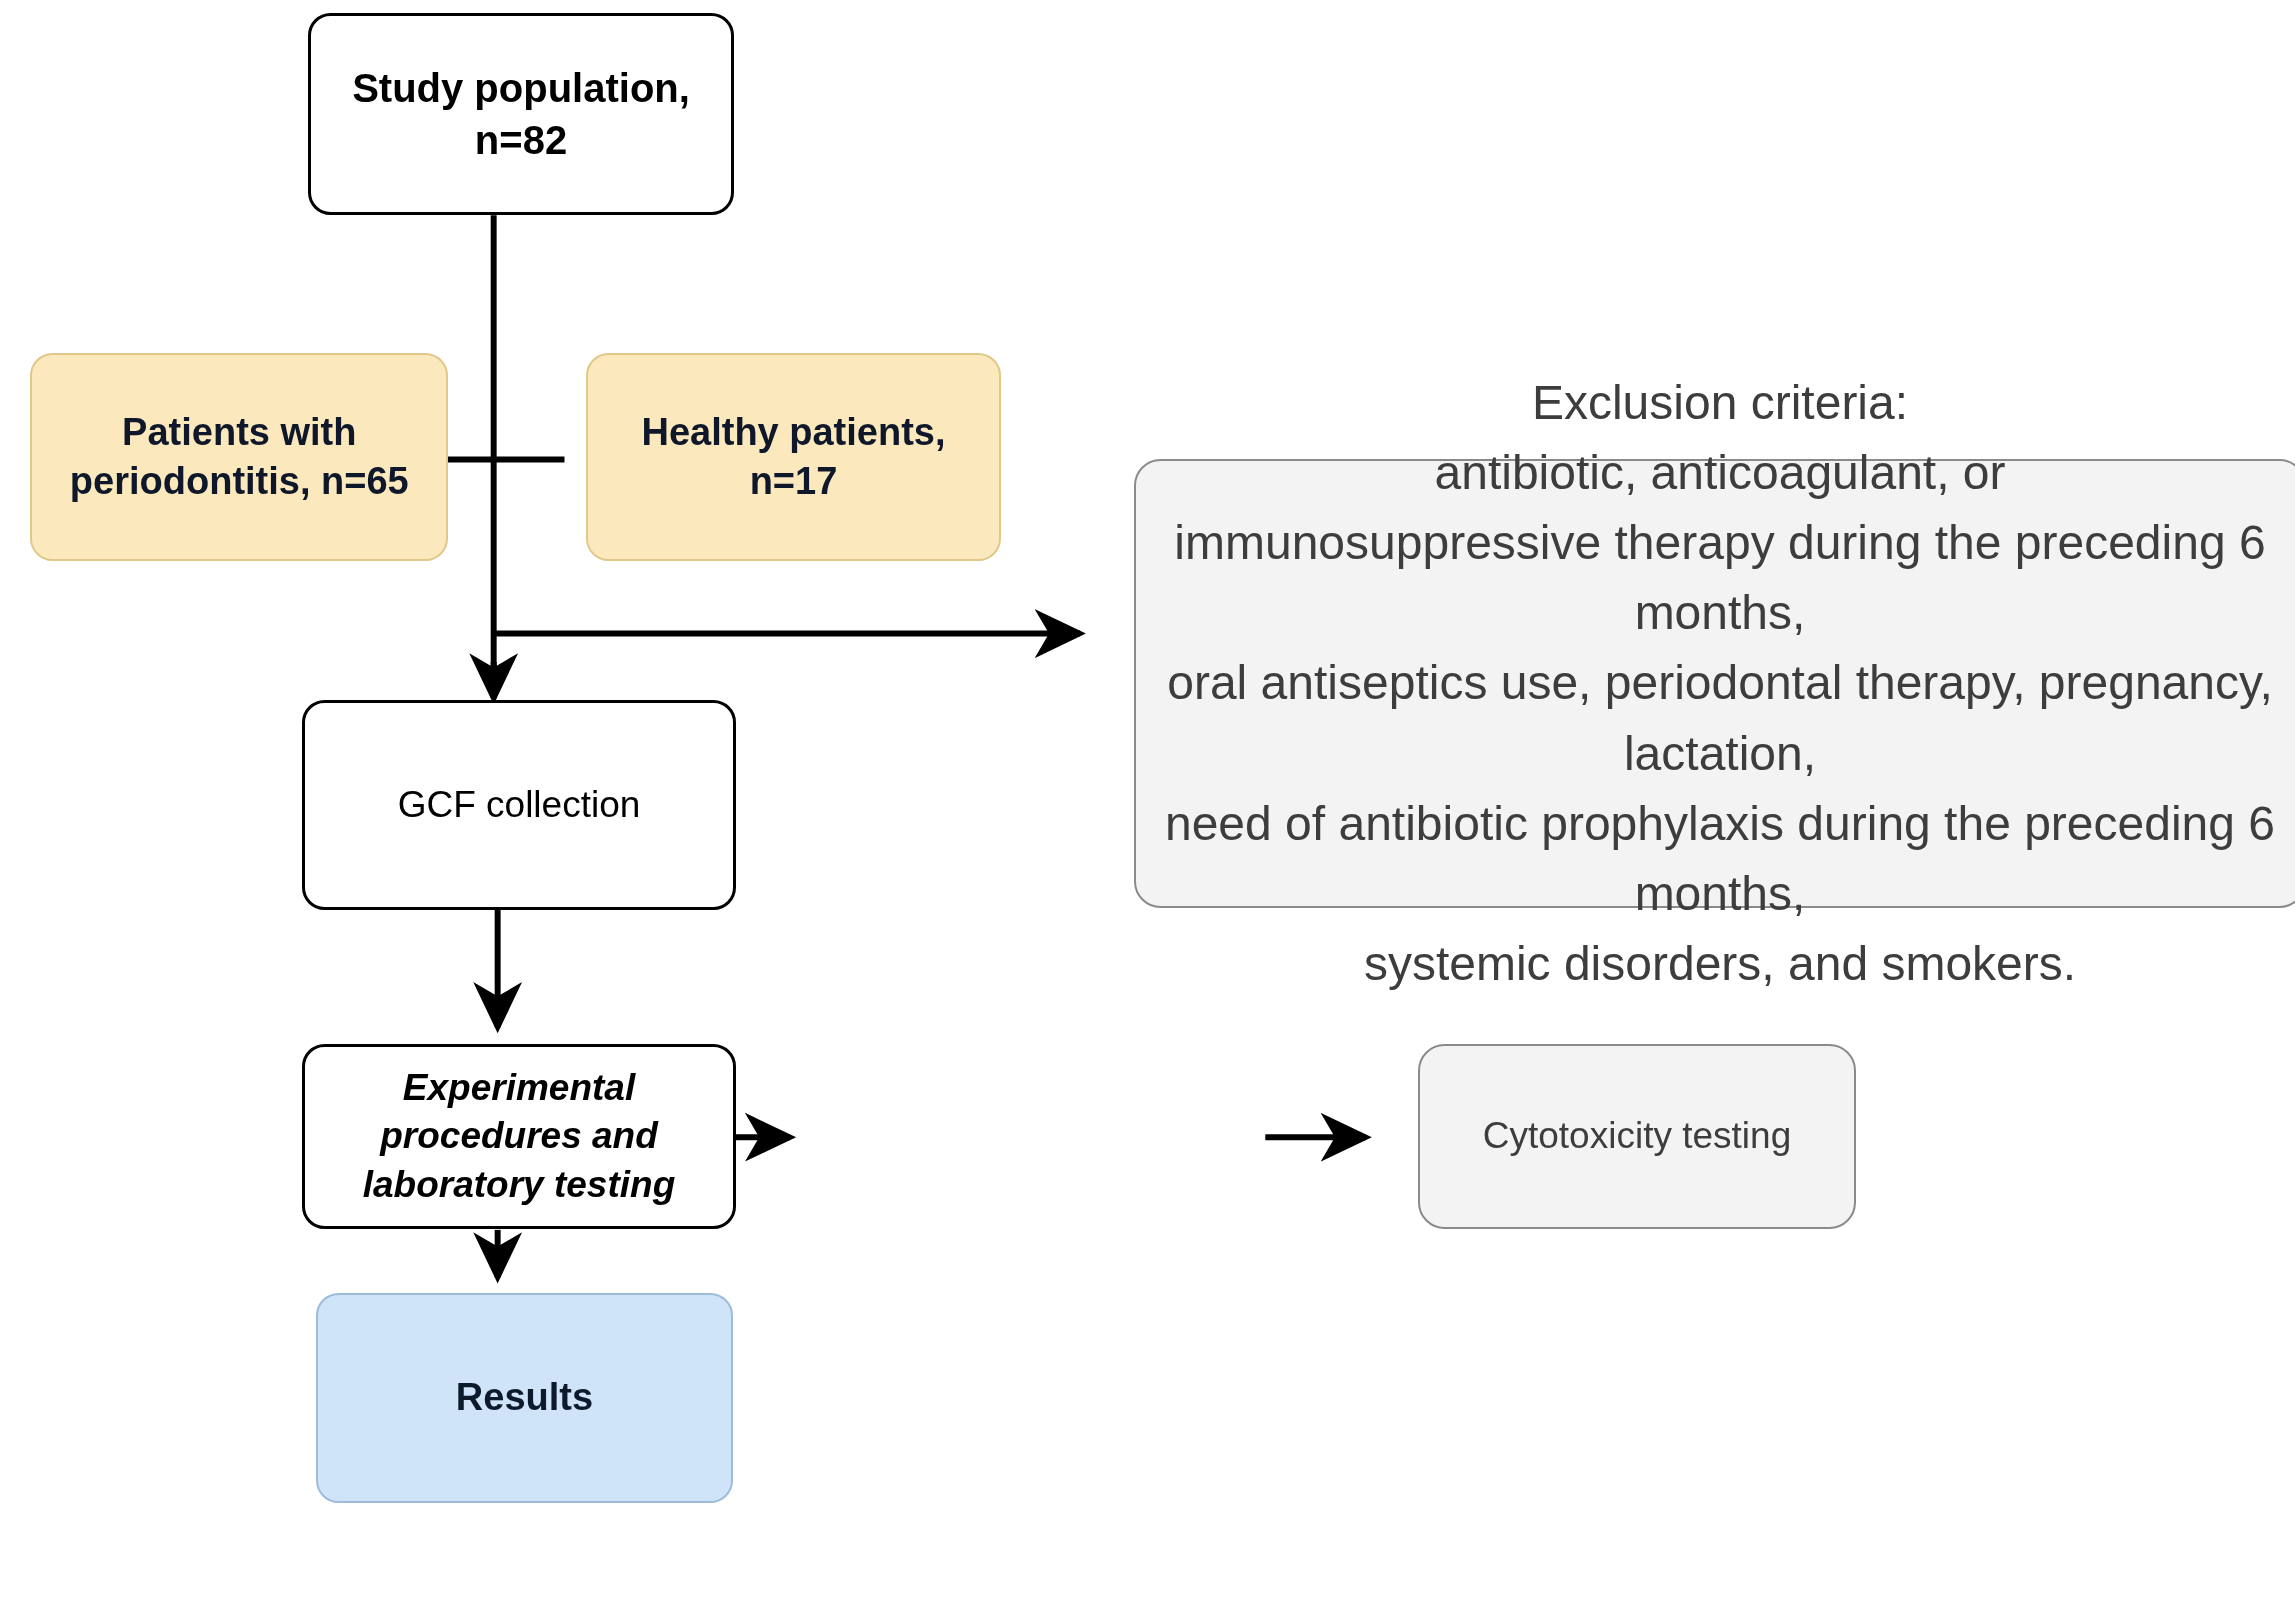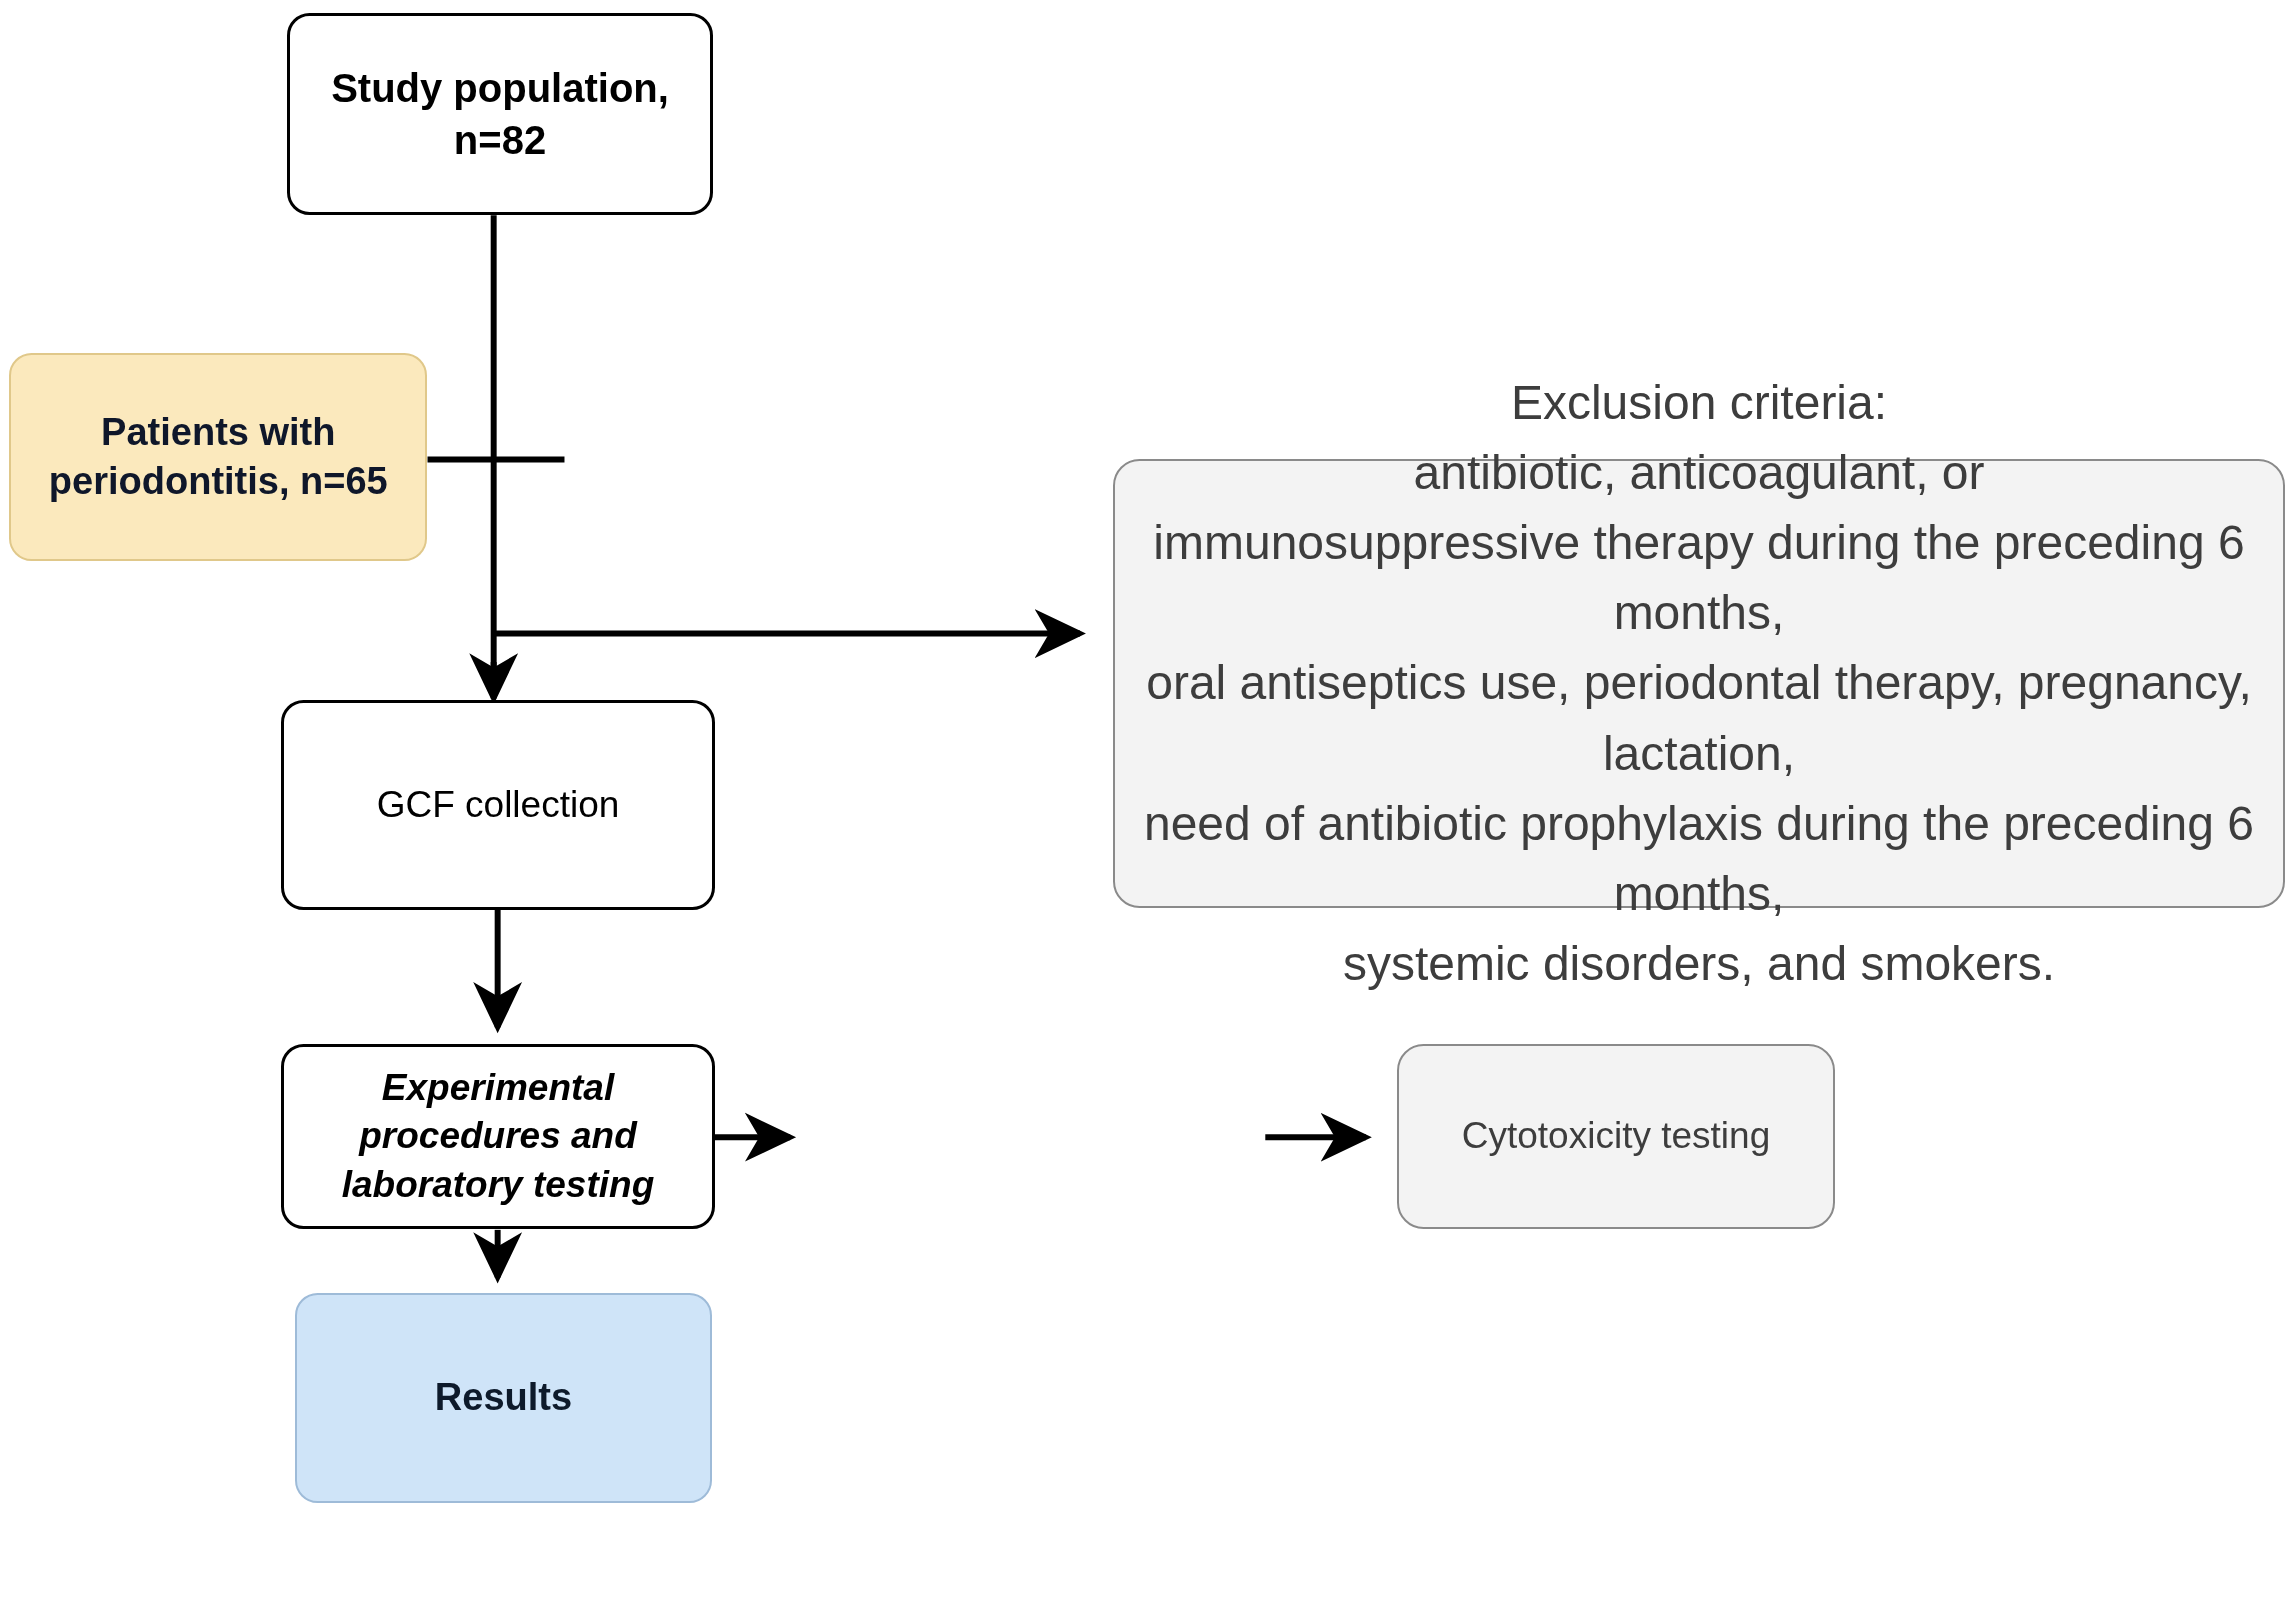--- a/index.html
+++ b/index.html
@@ -19,20 +19,21 @@
 
   .node{
     position:absolute;
     box-sizing:border-box;
     display:flex;
     align-items:center;
     justify-content:center;
     text-align:center;
     line-height:1.30;
     white-space:pre-line;
+    margin-left:21px;
   }
 
   
   .node.white{
     background:#ffffff;
     border:3.3px solid #000000;
     border-radius:22.5px;
     color:#000000;
     font-weight:bold;
   }
@@ -101,20 +102,22 @@
 
     <path d="M 752 1858 L 752 1930" stroke="#000000" stroke-width="9" fill="none" marker-end="url(#arrowhead)"></path>
   </svg>
 
   <div class="node white" id="n-study">Study population,
 n=82</div>
 
   <div class="node yellow" id="n-perio">Patients with
 periodontitis, n=65</div>
 
+  <div class="node yellow" id="n-healthy">Healthy patients,
+n=17</div>
 
   <div class="node grey" id="n-exclusion">Exclusion criteria:
 antibiotic, anticoagulant, or
 immunosuppressive therapy during the preceding 6 months,
 oral antiseptics use, periodontal therapy, pregnancy, lactation,
 need of antibiotic prophylaxis during the preceding 6 months,
 systemic disorders, and smokers.</div>
 
   <div class="node white" id="n-gcf">GCF collection</div>
 

